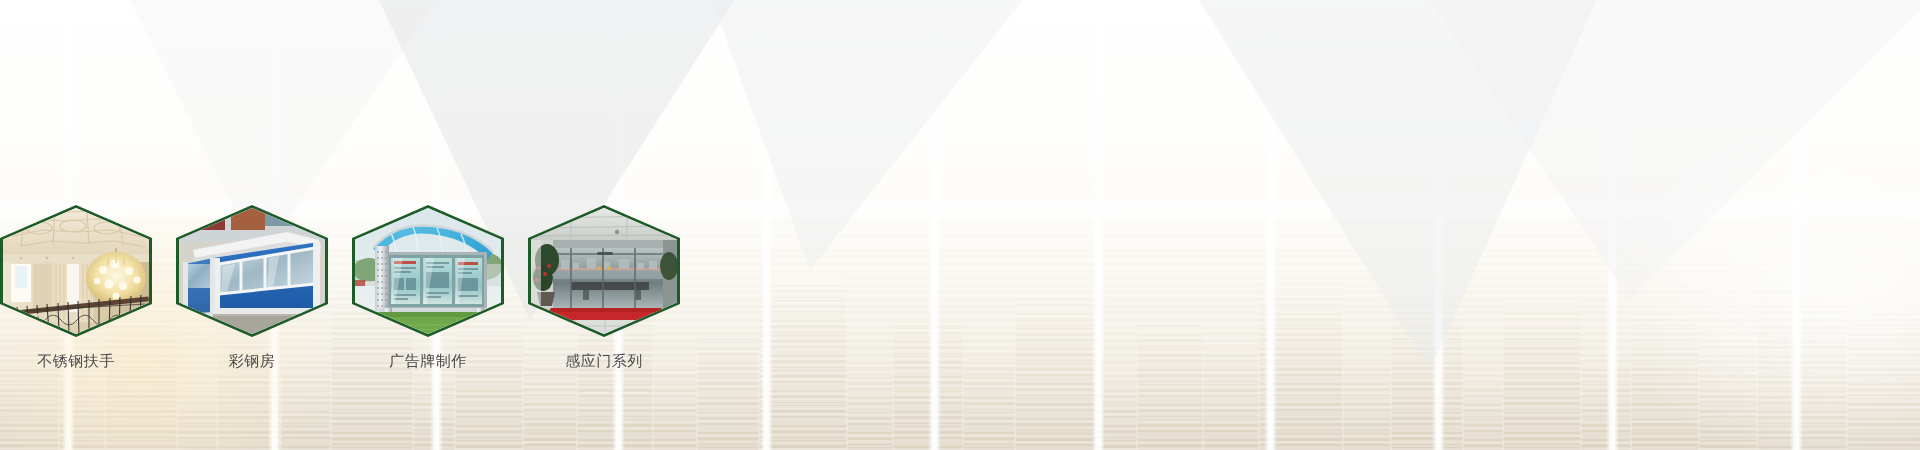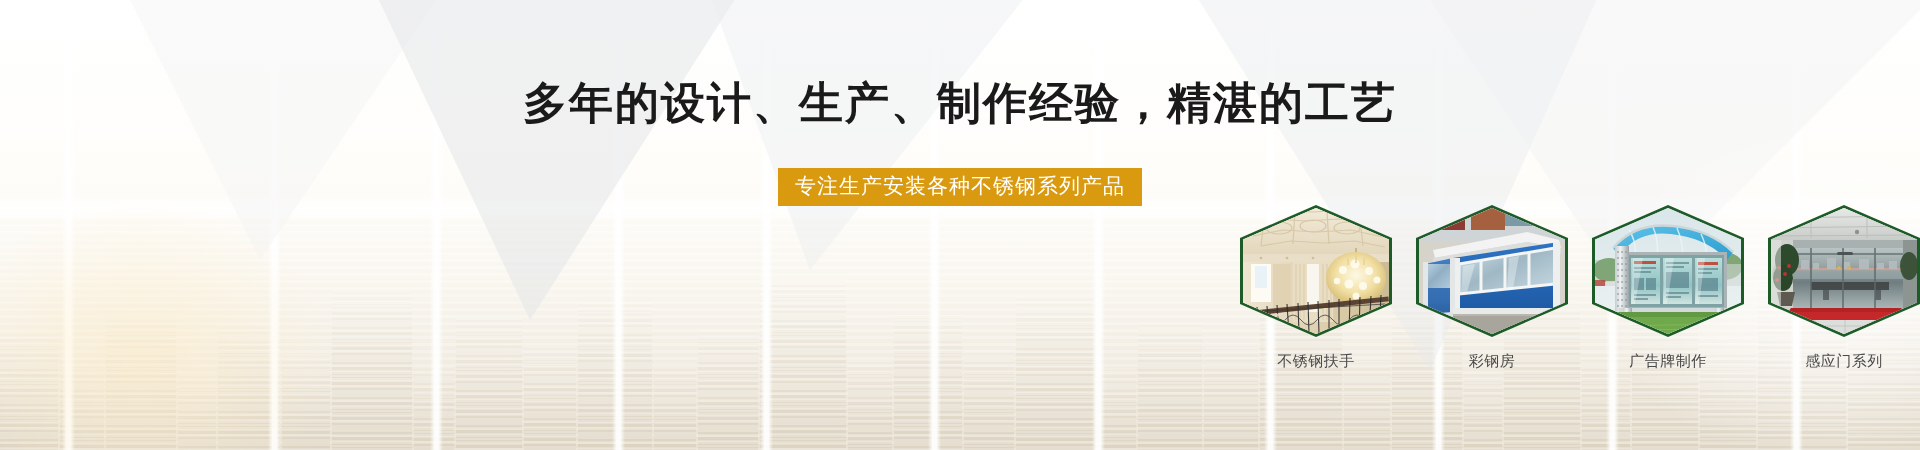--- a/index.html
+++ b/index.html
@@ -159,21 +159,21 @@
     letter-spacing: 1px;
     white-space: nowrap;
   }
 
   
   .hex-row {
     position: absolute;
     left: 0; right: 0;
     top: 205px;
     display: flex;
-    justify-content: flex-end;
+    justify-content: flex-start;
     gap: 24px;
   }
   .hex-item {
     width: 152px;
     display: flex;
     flex-direction: column;
     align-items: center;
   }
   .hex-outer {
     width: 152px;
@@ -266,25 +266,21 @@
   </div>
 
   <div class="facet facet-e"></div>
   <div class="facet facet-a"></div>
   <div class="facet facet-b"></div>
   <div class="facet facet-c"></div>
   <div class="facet facet-d"></div>
   <div class="glow"></div>
   <div class="glow2"></div>
 
-  <div class="headline">多年的设计、生产、制作经验，精湛的工艺</div>
-
-  <div class="badge-wrap">
-    <span class="badge">专注生产安装各种不锈钢系列产品</span>
-  </div>
+
 
   <div class="hex-row">
 
     <div class="hex-item">
       <div class="hex-outer">
         <div class="hex-inner">
           <svg viewBox="0 0 146 126" preserveAspectRatio="none" aria-hidden="true">
             <defs>
               <linearGradient id="g1ceil" x1="0" y1="0" x2="0" y2="1">
                 <stop offset="0%" stop-color="#f2ead8"></stop>

